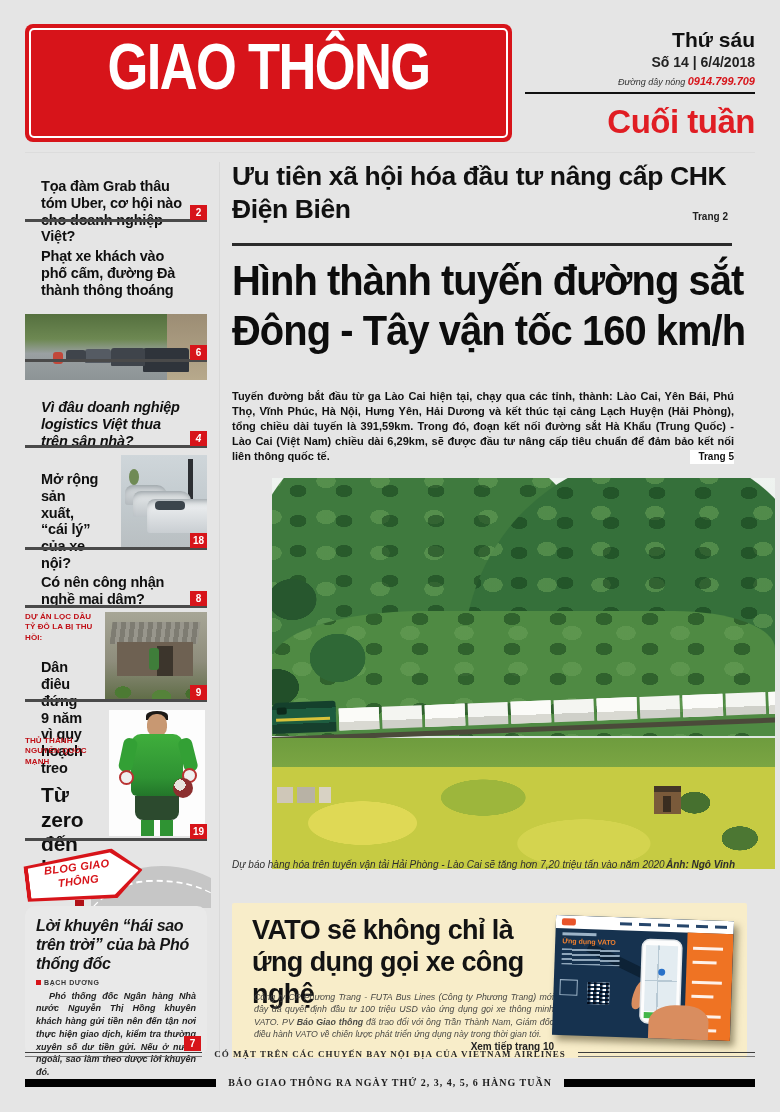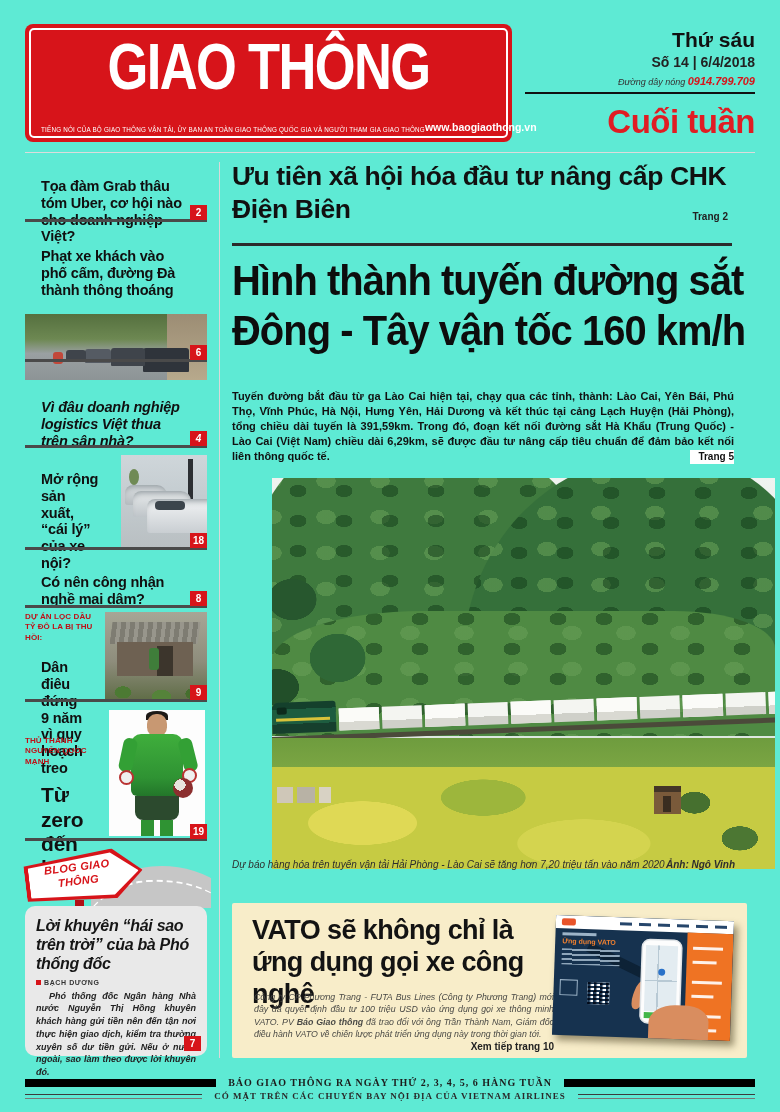--- a/index.html
+++ b/index.html
@@ -1,16 +1,16 @@
 <!DOCTYPE html>
 <html><head>
 <meta charset="utf-8">
 <style>
   html,body{margin:0;padding:0;background:#fff;}
-  .page{position:relative;width:780px;height:1112px;background:#5eead4;overflow:hidden;
+  .page{position:relative;width:780px;height:1112px;background:#e5e5e5;overflow:hidden;
         font-family:"Liberation Sans",sans-serif;color:#111;}
 
   
   .logo-box{position:absolute;left:25px;top:24px;width:487px;height:118px;background:#d7141a;border-radius:8px;}
   .logo-border{position:absolute;inset:4px;border:2px solid #fff;border-radius:5px;}
   .logo-text{position:absolute;left:0;right:0;top:6px;text-align:center;color:#fff;font-weight:900;
              font-size:64px;letter-spacing:-2px;transform:scaleX(.82);transform-origin:center;
              font-family:"Liberation Sans",sans-serif;}
   .logo-bottom{position:absolute;left:16px;right:16px;bottom:9px;display:flex;justify-content:space-between;align-items:flex-end;}
   .logo-tagline{color:#fff;font-size:6.3px;letter-spacing:.2px;white-space:nowrap;}
@@ -162,38 +162,34 @@
              background-image:linear-gradient(90deg,transparent 12px,#b8c9d4 12px 13.5px,transparent 13.5px),linear-gradient(0deg,transparent 30px,#b8c9d4 30px 31.5px,transparent 31.5px);}
   .vs-pin{position:absolute;left:16px;top:28px;width:7px;height:7px;background:#2a72c9;border-radius:50%;}
   .vs-bar{position:absolute;left:3px;bottom:4px;width:32px;height:6px;background:#43b649;}
   .vs-hand{position:absolute;left:96px;top:86px;width:60px;height:40px;background:#d98d5f;border-radius:45% 40% 0 0;}
   .vs-thumb{position:absolute;left:80px;top:62px;width:12px;height:30px;background:#d98d5f;border-radius:45%;transform:rotate(18deg);}
   .vs-dark{position:absolute;left:30px;top:40px;width:70px;height:10px;background:#0d2236;transform:rotate(24deg);}
 
   
   .f-line{position:absolute;left:25px;right:25px;display:flex;align-items:center;}
   .f1{top:1077px;}
-  .f2{top:1091px;align-items:center;}
+  .f2{top:1049px;align-items:center;}
   .f-bar{flex:1;height:8px;background:#000;}
   .f-dbl{flex:1;height:3px;border-top:1.5px solid #3c3c3c;border-bottom:1.5px solid #777;}
   .f-text{margin:0 12px;font-family:"Liberation Serif",serif;font-weight:700;font-size:10px;letter-spacing:1px;color:#1c1c1c;white-space:nowrap;}
   .f2 .f-text{font-size:9px;color:#2a2a2a;}
 </style>
 </head>
 <body>
 
 <div class="page">
 
   <div class="logo-box">
     <div class="logo-border"></div>
     <div class="logo-text">GIAO THÔNG</div>
-    <div class="logo-bottom">
-      <span class="logo-tagline">TIẾNG NÓI CỦA BỘ GIAO THÔNG VẬN TẢI, ỦY BAN AN TOÀN GIAO THÔNG QUỐC GIA VÀ NGƯỜI THAM GIA GIAO THÔNG</span>
-      <span class="logo-site">www.baogiaothong.vn</span>
-    </div>
   </div>
   <div class="issue-block">
     <div class="day">Thứ sáu</div>
     <div class="issue-no">Số 14 | 6/4/2018</div>
     <div class="hotline">
       <span>Đường dây nóng</span>
       <b>0914.799.709</b>
     </div>
     <div class="edition">Cuối tuần</div>
   </div>

